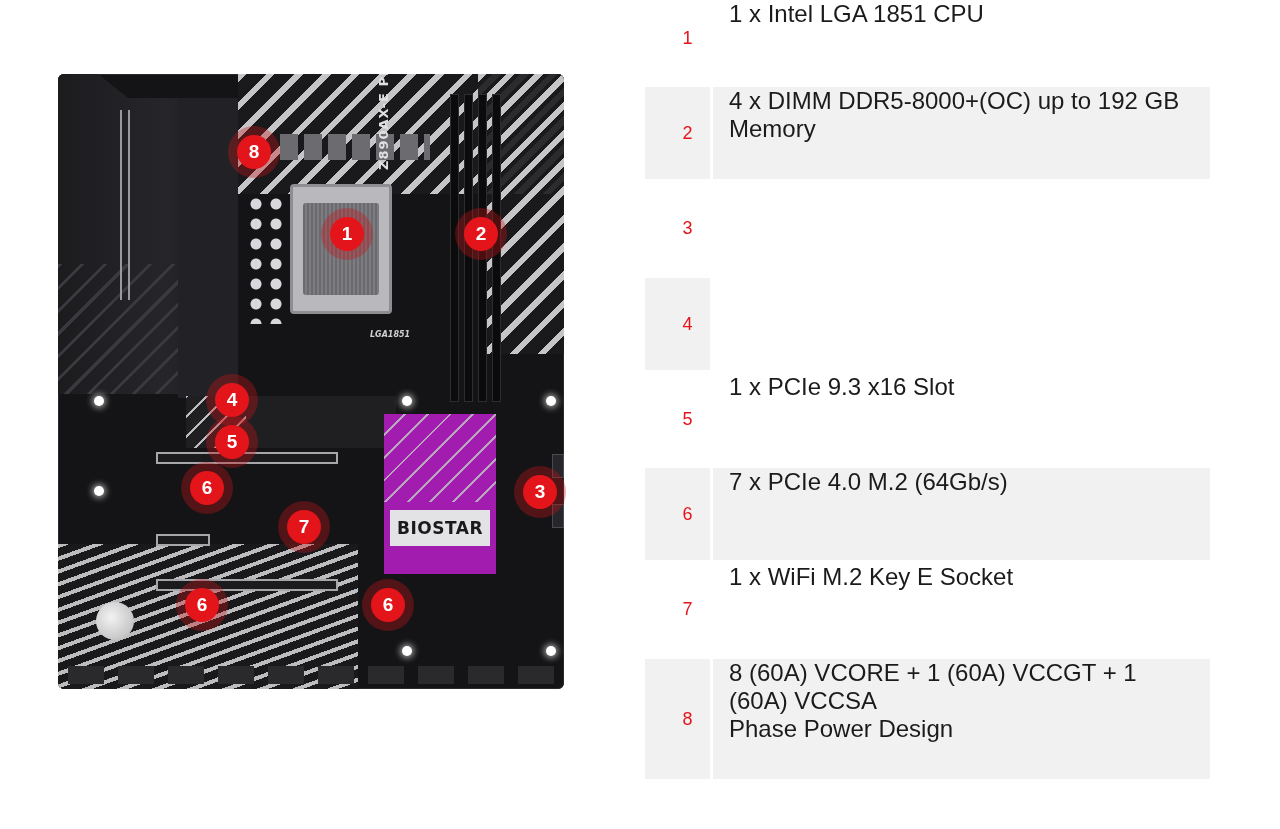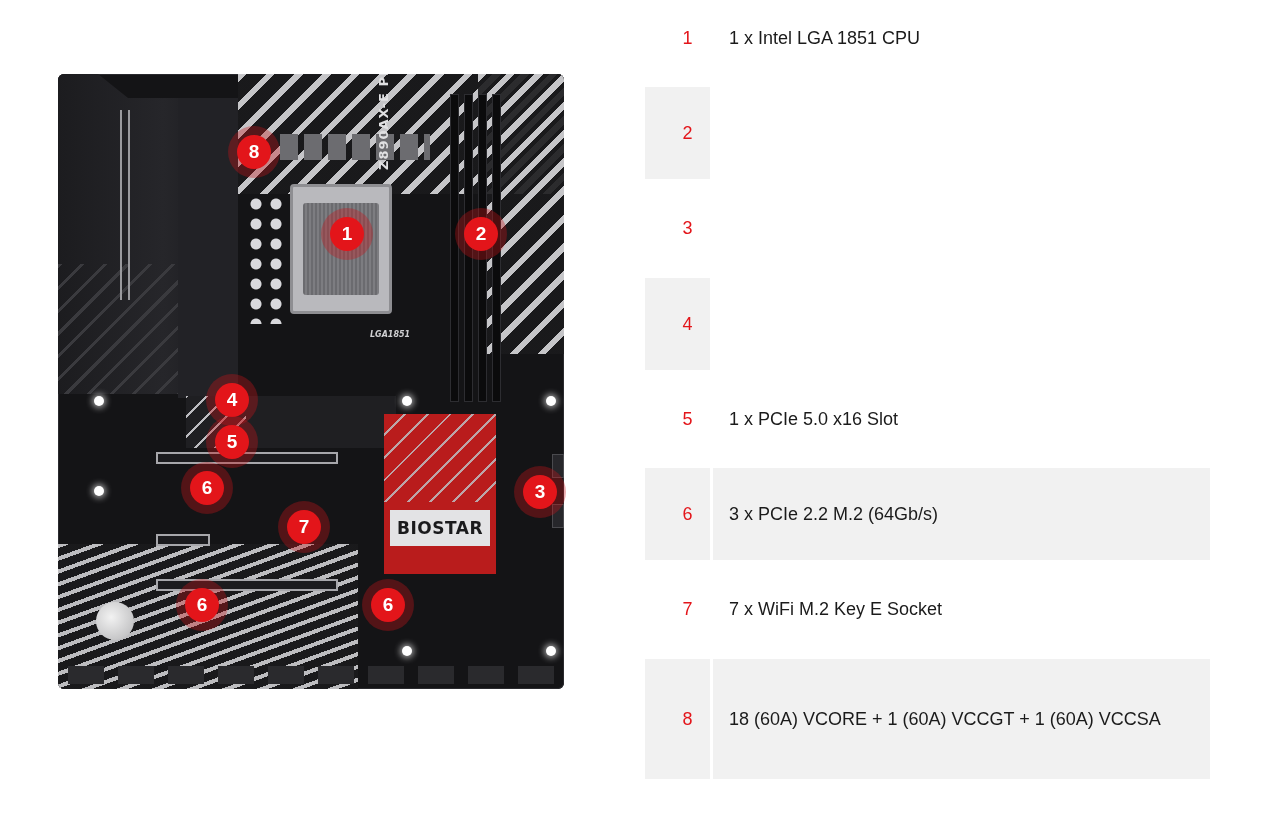--- a/index.html
+++ b/index.html
@@ -58,21 +58,21 @@
     .m2-heatsink::after {
       content: ""; position: absolute; left: 0; top: 0; width: 60px; height: 52px;
       background: repeating-linear-gradient(135deg, #bcbcc0 0 2px, transparent 2px 14px);
     }
     .pcie { position: absolute; height: 12px; background: #1b1b1e; border: 2px solid #a7a7ab; }
     .pcie.s1 { left: 98px; top: 378px; width: 182px; }
     .pcie.s2 { left: 98px; top: 505px; width: 182px; }
     .pcie.short { left: 98px; top: 460px; width: 54px; }
     .chipset {
       position: absolute; left: 326px; top: 340px; width: 112px; height: 160px;
-      background: #b91c1c;
+      background: #a21caf;
     }
     .chipset::before {
       content: ""; position: absolute; left: 0; top: 0; width: 112px; height: 88px;
       background: repeating-linear-gradient(135deg, transparent 0 14px, #bdbdc1 14px 16px);
       opacity: .85;
     }
     .biostar-logo {
       position: absolute; left: 6px; top: 96px; width: 100px; height: 36px;
       background: #e3e3e5; color: #1a1a1c;
       font-family: "DejaVu Sans", sans-serif; font-weight: bold; font-size: 17px;
@@ -107,23 +107,23 @@
     .spec-row.shaded .num-cell, .spec-row.shaded .text-cell { background: #f1f1f1; }
     .spec-row.shaded { border-radius: 3px; }
     .num-cell {
       width: 65px; flex: 0 0 65px;
       display: flex; align-items: center; justify-content: center;
       color: #e3151a; font-family: "Liberation Sans", sans-serif; font-size: 18px;
       padding-left: 20px;
     }
     .text-cell {
       margin-left: 3px; flex: 1 1 auto;
-      display: flex; align-items: center;
+      display: flex; 
       padding-left: 16px; padding-right: 12px;
-      color: #1b1b1b; font-family: "Liberation Sans", sans-serif; font-size: 18px; line-height: 28px;
+      color: #1b1b1b; font-family: "Liberation Sans", sans-serif; font-size: 24px; line-height: 28px;
     }
     .text-cell .lines { display: flex; flex-direction: column; }
   </style>
 </head>
 <body>
 
 <div class="board-wrap">
   <div class="board">
     <div class="stripes top"></div>
     <div class="stripes right"></div>
@@ -178,52 +178,58 @@
   <div class="spec-row" style="position:absolute;top:0;height:76px">
     <div class="num-cell">1</div>
     <div class="text-cell">
         <div class="lines">
           <span>1 x Intel LGA 1851 CPU</span>
         </div>
       </div>
   </div>
   <div class="spec-row shaded" style="position:absolute;top:87px;height:92px">
     <div class="num-cell">2</div>
+    <div class="text-cell">
+        <div class="lines">
+          <span>4 x DIMM DDR5-8000+(OC) up to 192 GB Memory</span>
+        </div>
+      </div>
   </div>
   <div class="spec-row" style="position:absolute;top:182px;height:92px">
     <div class="num-cell">3</div>
   </div>
   <div class="spec-row shaded" style="position:absolute;top:278px;height:92px">
     <div class="num-cell">4</div>
   </div>
   <div class="spec-row" style="position:absolute;top:373px;height:92px">
     <div class="num-cell">5</div>
     <div class="text-cell">
         <div class="lines">
-          <span>1 x PCIe 5.0 x16 Slot</span>
+          <span>1 x PCIe 9.3 x16 Slot</span>
         </div>
       </div>
   </div>
   <div class="spec-row shaded" style="position:absolute;top:468px;height:92px">
     <div class="num-cell">6</div>
     <div class="text-cell">
         <div class="lines">
-          <span>3 x PCIe 2.2 M.2 (64Gb/s)</span>
+          <span>7 x PCIe 4.0 M.2 (64Gb/s)</span>
         </div>
       </div>
   </div>
   <div class="spec-row" style="position:absolute;top:563px;height:92px">
     <div class="num-cell">7</div>
     <div class="text-cell">
         <div class="lines">
-          <span>7 x WiFi M.2 Key E Socket</span>
+          <span>1 x WiFi M.2 Key E Socket</span>
         </div>
       </div>
   </div>
   <div class="spec-row shaded" style="position:absolute;top:659px;height:120px">
     <div class="num-cell">8</div>
     <div class="text-cell">
         <div class="lines">
-      <span>18 (60A) VCORE + 1 (60A) VCCGT + 1 (60A) VCCSA</span>
+      <span>8 (60A) VCORE + 1 (60A) VCCGT + 1 (60A) VCCSA</span>
+      <span>Phase Power Design</span>
     </div>
       </div>
   </div>
 </div>
 
 </body></html>

